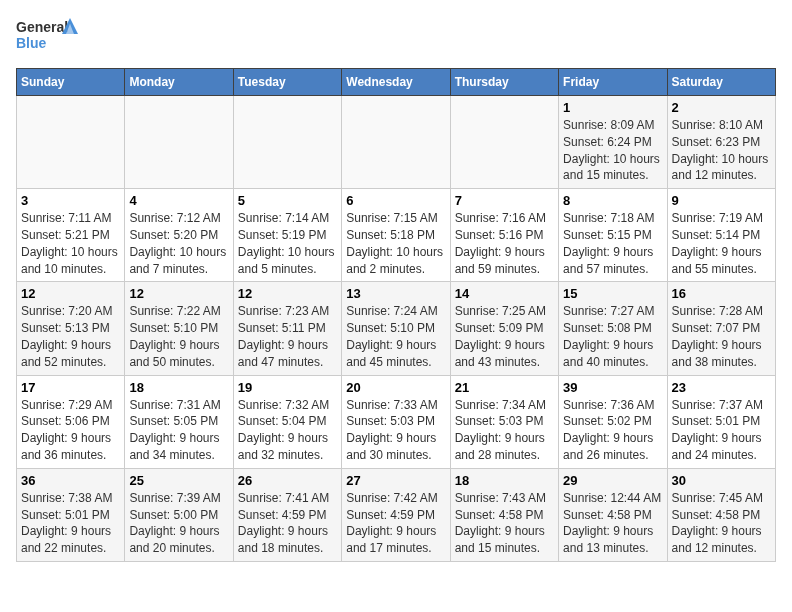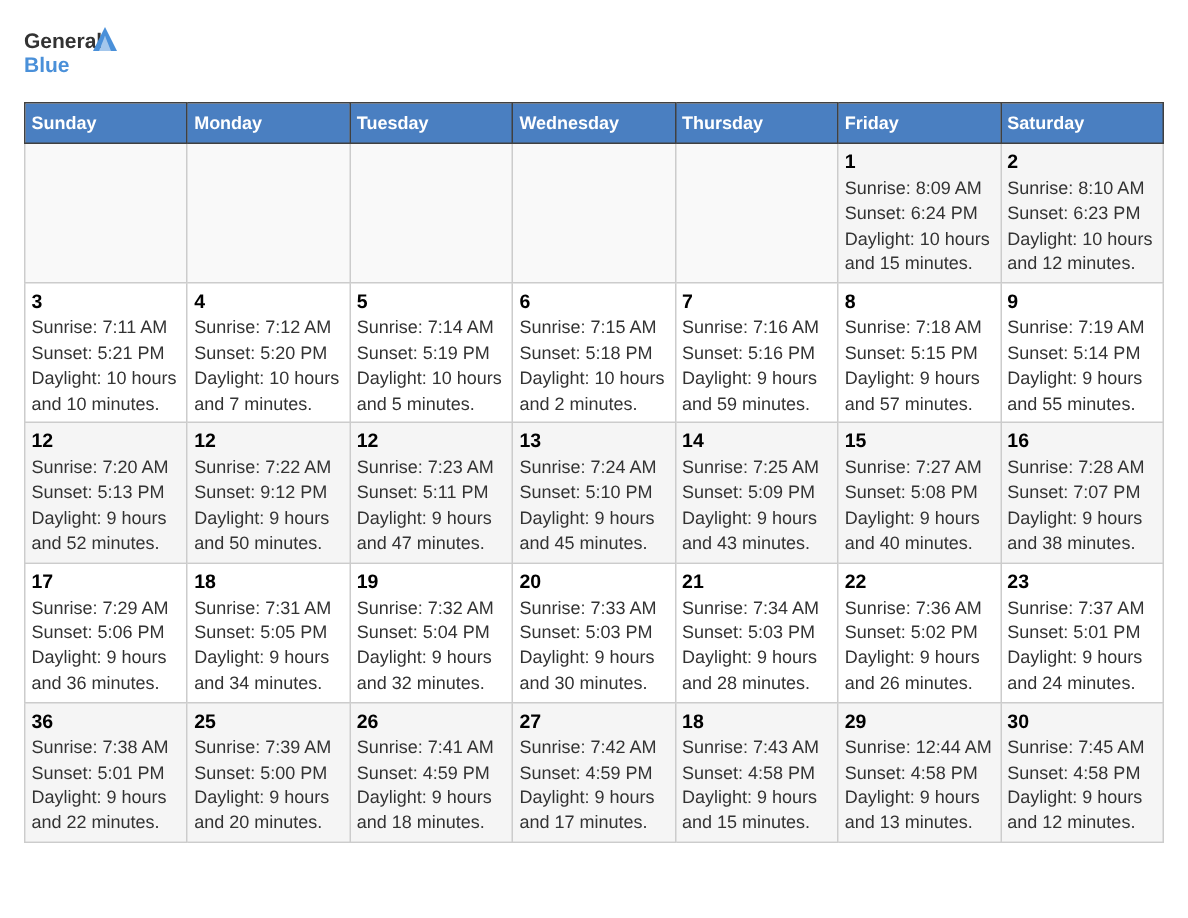--- a/index.html
+++ b/index.html
@@ -173,21 +173,21 @@
       <tr>
         <td>
           <span class="day-number">12</span>
           <div class="day-info">Sunrise: 7:20 AM
 Sunset: 5:13 PM
 Daylight: 9 hours and 52 minutes.</div>
         </td>
         <td>
           <span class="day-number">12</span>
           <div class="day-info">Sunrise: 7:22 AM
-Sunset: 9:12 PM
+Sunset: 5:10 PM
 Daylight: 9 hours and 50 minutes.</div>
         </td>
         <td>
           <span class="day-number">12</span>
           <div class="day-info">Sunrise: 7:23 AM
 Sunset: 5:11 PM
 Daylight: 9 hours and 47 minutes.</div>
         </td>
         <td>
           <span class="day-number">13</span>
@@ -239,21 +239,21 @@
 Sunset: 5:03 PM
 Daylight: 9 hours and 30 minutes.</div>
         </td>
         <td>
           <span class="day-number">21</span>
           <div class="day-info">Sunrise: 7:34 AM
 Sunset: 5:03 PM
 Daylight: 9 hours and 28 minutes.</div>
         </td>
         <td>
-          <span class="day-number">22</span>
+          <span class="day-number">39</span>
           <div class="day-info">Sunrise: 7:36 AM
 Sunset: 5:02 PM
 Daylight: 9 hours and 26 minutes.</div>
         </td>
         <td>
           <span class="day-number">23</span>
           <div class="day-info">Sunrise: 7:37 AM
 Sunset: 5:01 PM
 Daylight: 9 hours and 24 minutes.</div>
         </td>

